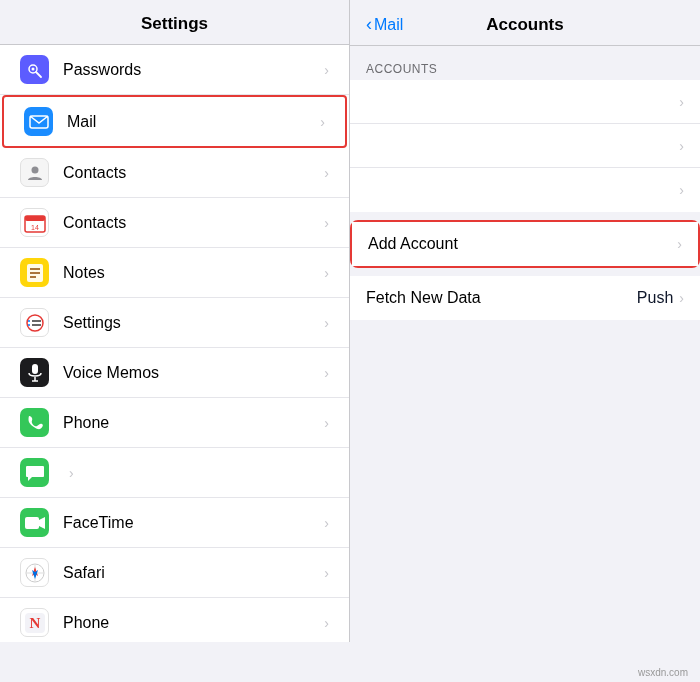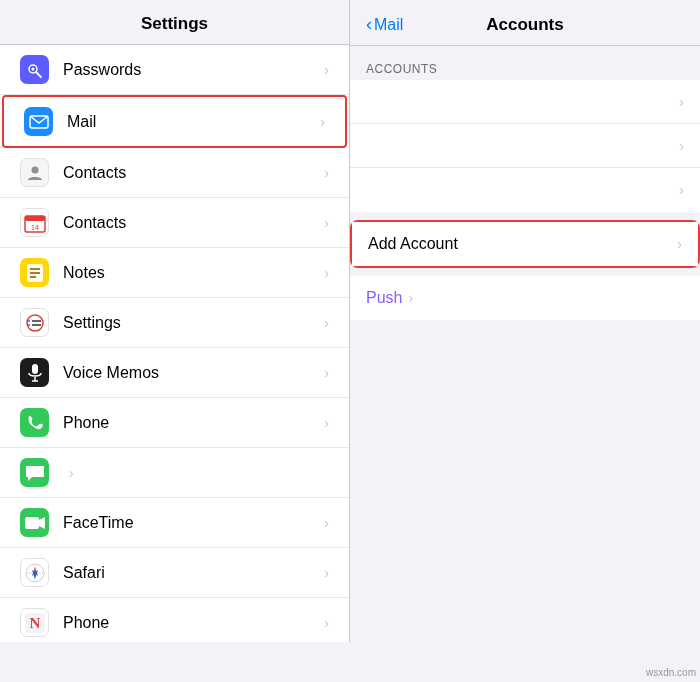--- a/index.html
+++ b/index.html
@@ -182,21 +182,21 @@
     }
 
     .right-item .item-label {
       flex: 1;
       font-size: 16px;
       color: #000;
     }
 
     .right-item .item-value {
       font-size: 16px;
-      color: #8b5cf6;
+      color: #0f172a;
       margin-right: 6px;
     }
 
     .right-item .chevron {
       color: #c7c7cc;
       font-size: 14px;
     }
 
     .add-account-item {
       border: 2px solid #e53935;
@@ -205,21 +205,21 @@
       background: #fff;
     }
 
     .add-account-item .right-item {
       border-bottom: none;
     }
 
     .watermark {
       position: absolute;
       bottom: 4px;
-      right: 4px;
+      right: 12px;
       font-size: 10px;
       color: #999;
     }
   </style>
 </head>
 <body>
 
 <div class="left-panel">
   <div class="panel-header">
     <span class="panel-header-title">Settings</span>
@@ -414,20 +414,21 @@
 
     <div class="add-account-item">
       <div class="right-item">
         <span class="item-label">Add Account</span>
         <span class="chevron">›</span>
       </div>
     </div>
 
     <div class="right-group">
       <div class="right-item" style="border-bottom:none;">
+        <span class="item-label">Fetch New Data</span>
         <span class="item-value">Push</span>
         <span class="chevron">›</span>
       </div>
     </div>
   </div>
 
   <span class="watermark">wsxdn.com</span>
 </div>
 
 </body></html>

